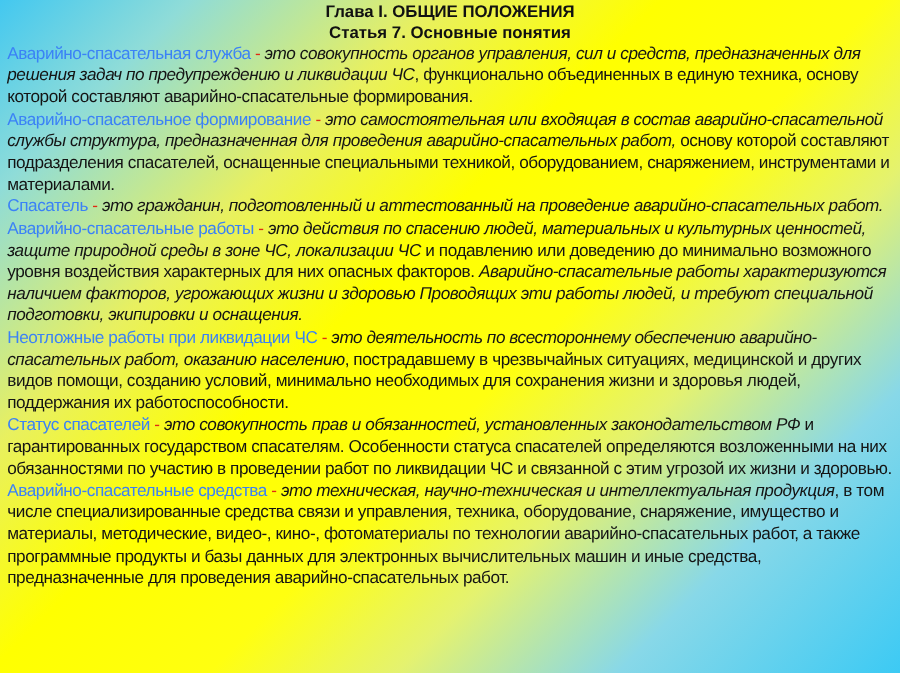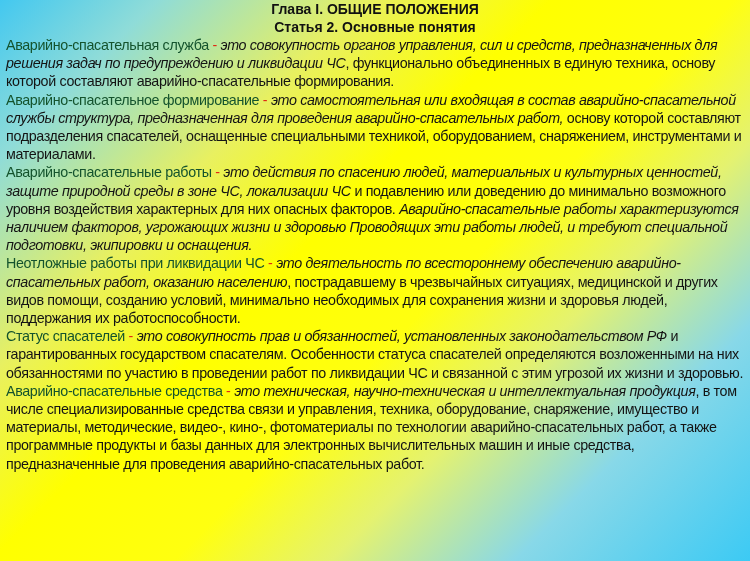--- a/index.html
+++ b/index.html
@@ -13,37 +13,40 @@
   .title {
     text-align:center; font-weight:bold; font-size:14px; color:#111;
     line-height:18px; font-stretch:condensed;
   }
   .t1 { margin-top:0px; }
   .content {
     padding:0 6px; font-size:14.3px; line-height:18.2px; color:#141414;
     letter-spacing:-0.35px;
   }
   .p { margin:0; }
-  .term { color:#14532d; font-weight:normal;margin-top:44px; }
+  .term { color:#3b82f6; font-weight:normal;margin-top:44px; }
   .dash { color:#e02a14; }
   .i { font-style:italic; }
 </style>
 </head>
 <body>
 
 <div class="slide">
   <div class="title t1">Глава I. ОБЩИЕ ПОЛОЖЕНИЯ</div>
-  <div class="title">Статья 2. Основные понятия</div>
+  <div class="title">Статья 7. Основные понятия</div>
 
   <div class="content">
     <p class="p">
       <span class="term">Аварийно-спасательная служба</span><span class="dash"> - </span><span class="i">это совокупность органов управления, сил и средств, предназначенных для решения задач по предупреждению и ликвидации ЧС</span><span>, функционально  объединенных в единую техника, основу которой составляют аварийно-спасательные формирования.</span>
     </p>
     <p class="p">
       <span class="term">Аварийно-спасательное формирование</span><span class="dash"> - </span><span class="i">это самостоятельная или входящая в состав аварийно-спасательной службы структура, предназначенная для проведения аварийно-спасательных работ,</span><span> основу которой составляют подразделения спасателей, оснащенные специальными техникой, оборудованием, снаряжением, инструментами и материалами.</span>
+    </p>
+    <p class="p">
+      <span class="term">Спасатель</span><span class="dash"> - </span><span class="i">это гражданин, подготовленный и аттестованный на проведение аварийно-спасательных работ.</span>
     </p>
     <p class="p">
       <span class="term">Аварийно-спасательные работы</span><span class="dash"> - </span><span class="i">это действия по спасению людей, материальных и культурных ценностей, защите природной среды в зоне ЧС, локализации ЧС</span><span> и подавлению или доведению до минимально возможного уровня воздействия характерных для них опасных факторов. </span><span class="i">Аварийно-спасательные работы характеризуются наличием факторов, угрожающих жизни и здоровью Проводящих  эти работы людей, и требуют специальной подготовки, экипировки и оснащения.</span>
     </p>
     <p class="p">
       <span class="term">Неотложные работы при ликвидации ЧС</span><span class="dash"> - </span><span class="i">это деятельность по всестороннему обеспечению аварийно- спасательных работ, оказанию населению</span><span>, пострадавшему в чрезвычайных ситуациях, медицинской и  других видов помощи, созданию условий, минимально необходимых для сохранения жизни и здоровья  людей, поддержания их работоспособности.</span>
     </p>
     <p class="p">
       <span class="term">Статус спасателей</span><span class="dash"> - </span><span class="i">это совокупность прав и обязанностей, установленных законодательством РФ</span><span> и гарантированных государством спасателям. Особенности статуса спасателей определяются возложенными на них обязанностями по участию в проведении работ по ликвидации ЧС и связанной с этим угрозой их жизни и здоровью.</span>
     </p>

